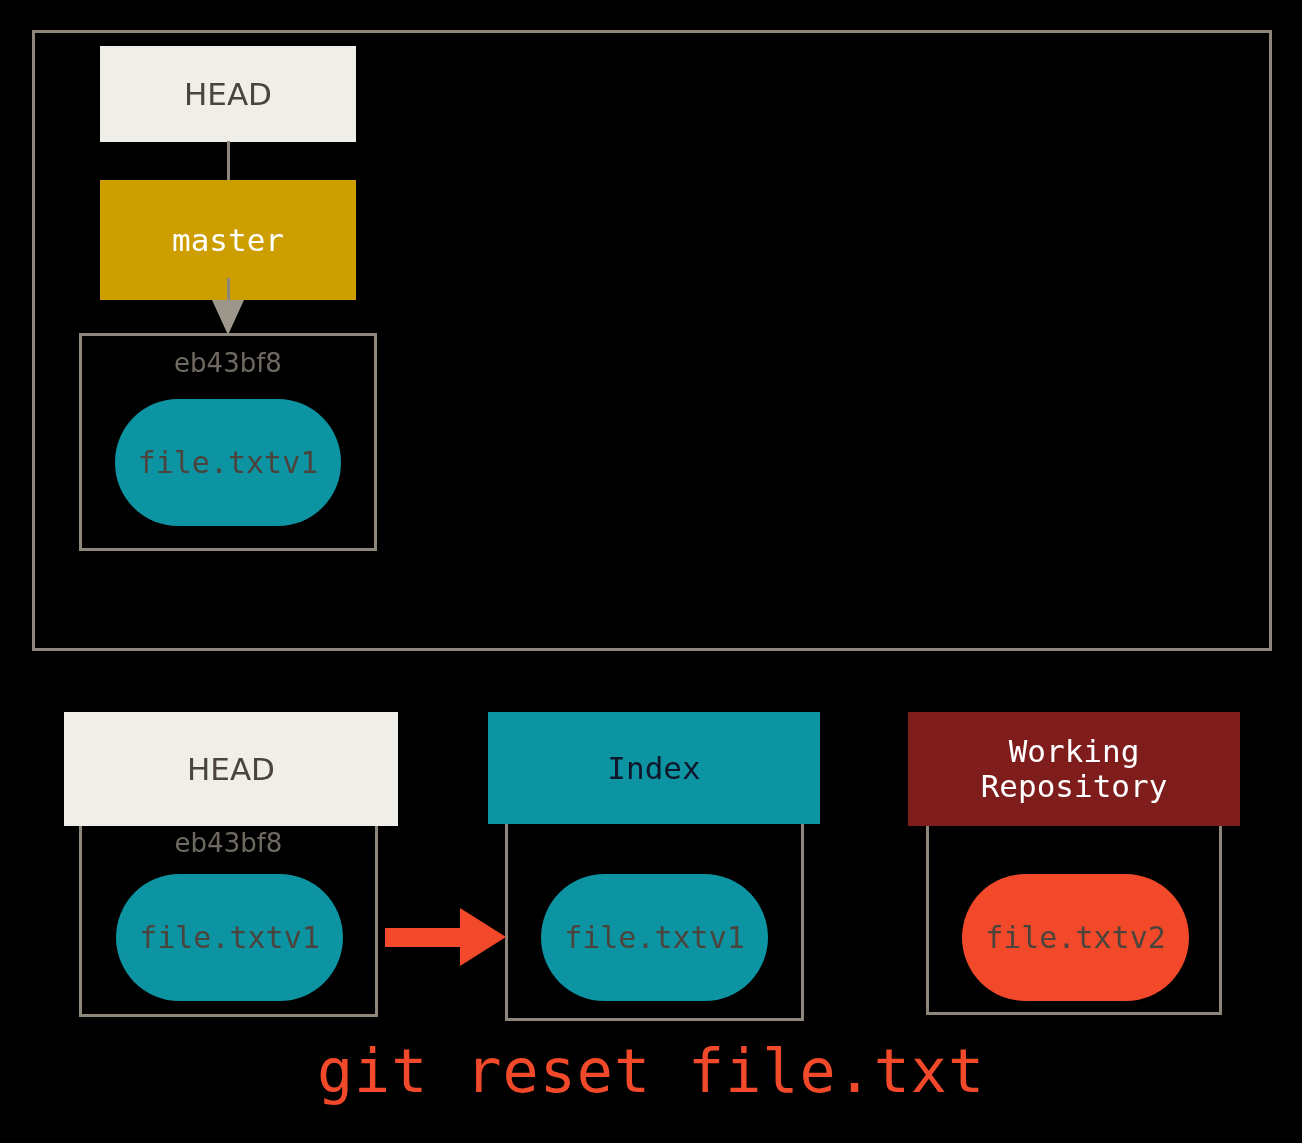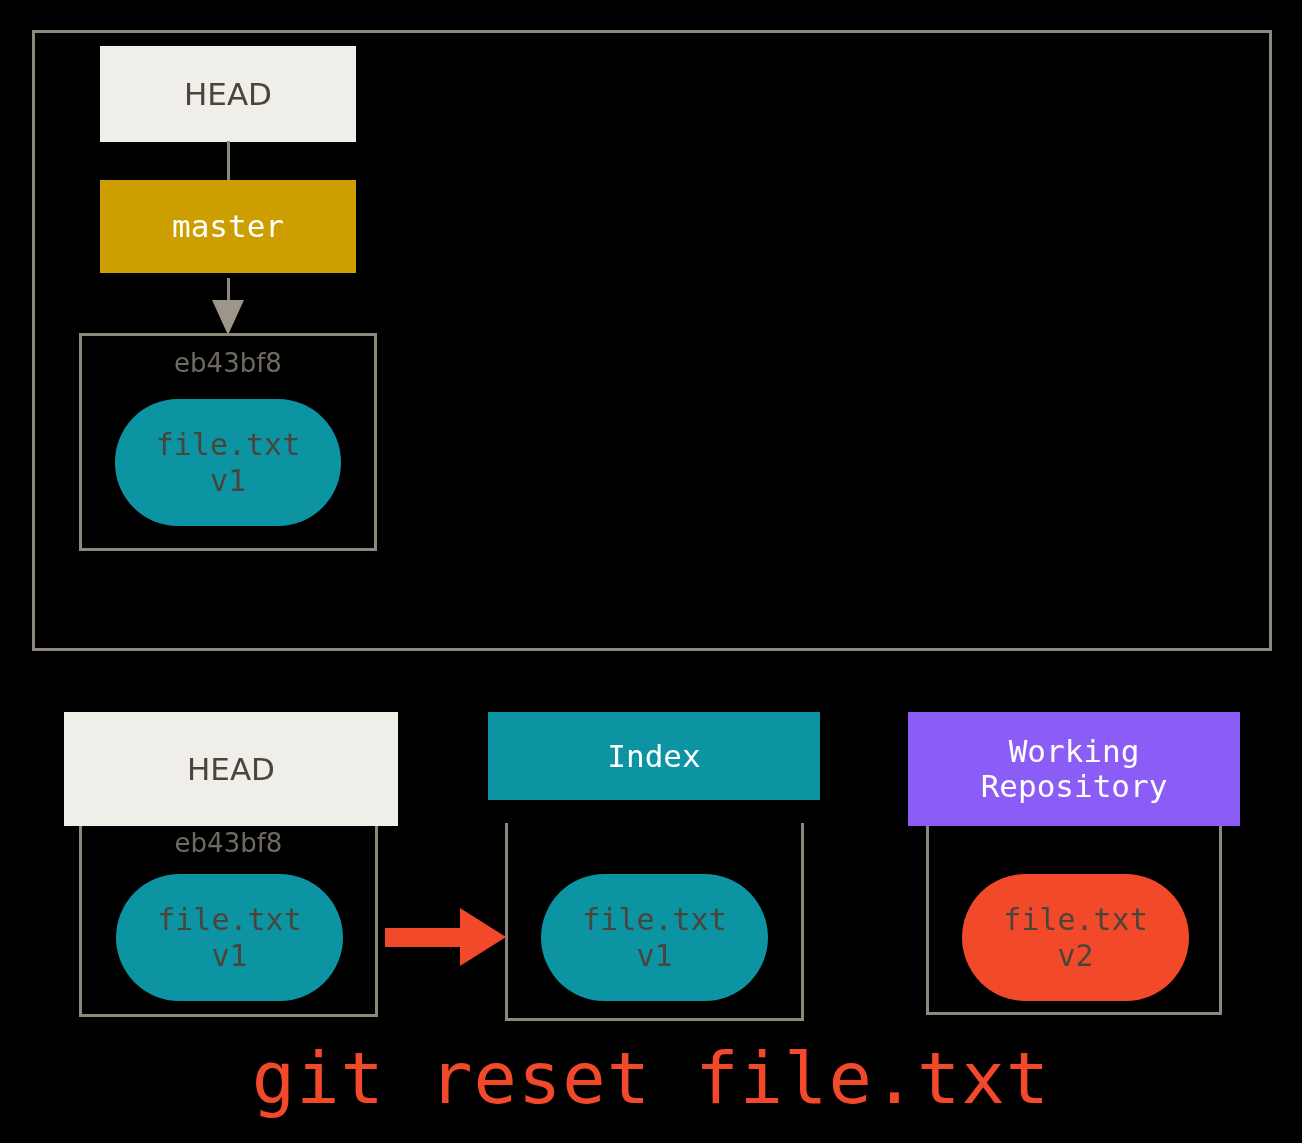--- a/index.html
+++ b/index.html
@@ -45,21 +45,21 @@
   #head-top {
     left: 100px; top: 46px;
     width: 256px; height: 96px;
     background: #efeee8;
     color: #4a443c;
     font-family: "DejaVu Sans", sans-serif;
     font-size: 31px;
   }
   #master-plate {
     left: 100px; top: 180px;
-    width: 256px; height: 93px;
+    width: 256px; height: 120px;
     background: #cc9e00;
     color: #ffffff;
     font-size: 31px;
   }
 
   
   .vline { background: #8c867b; width: 3px; }
   #line-head-master { left: 227px; top: 141px; height: 40px; }
   #line-master-commit { left: 227px; top: 278px; height: 28px; }
   #arrow-down {
@@ -79,21 +79,21 @@
   #commit-sha {
     left: 79px; top: 348px;
     width: 298px;
     text-align: center;
     font-size: 26px;
     color: #6f6a61;
     font-family: "DejaVu Sans", sans-serif;
   }
   .blob {
     display: flex;
-    flex-direction: column;
+    flex-direction: row;
     align-items: center;
     justify-content: center;
     border-radius: 50% / 50%;
     line-height: 1.18;
     font-size: 30px;
     color: #4a443c;
     text-align: center;
   }
   .blob.teal  { background: #0d94a3; }
   .blob.orange{ background: #f2492a; }
@@ -120,29 +120,29 @@
   #hdr-head {
     left: 64px; top: 712px;
     width: 334px; height: 114px;
     background: #efeee8;
     color: #4a443c;
     font-family: "DejaVu Sans", sans-serif;
     font-size: 31px;
   }
   #hdr-index {
     left: 488px; top: 712px;
-    width: 332px; height: 88px;
+    width: 332px; height: 112px;
     background: #0d94a3;
-    color: #ffffff;
+    color: #0f172a;
     font-size: 31px;
   }
   #hdr-wd {
     left: 908px; top: 712px;
     width: 332px; height: 114px;
-    background: #8b5cf6;
+    background: #7f1d1d;
     color: #ffffff;
     font-size: 31px;
   }
 
   #bottom-sha {
     left: 79px; top: 828px;
     width: 299px;
     text-align: center;
     font-size: 26px;
     color: #6f6a61;
@@ -169,21 +169,21 @@
     border-left: 46px solid #f2492a;
     z-index: 5;
   }
 
   
   #caption {
     left: 0; top: 1036px;
     width: 1302px;
     text-align: center;
     color: #f2492a;
-    font-size: 72px;
+    font-size: 60px;
     letter-spacing: 1px;
     white-space: nowrap;
   }
 </style>
 </head>
 <body>
 
 <div id="stage">
 
   <div class="abs" id="repo-frame"></div>

